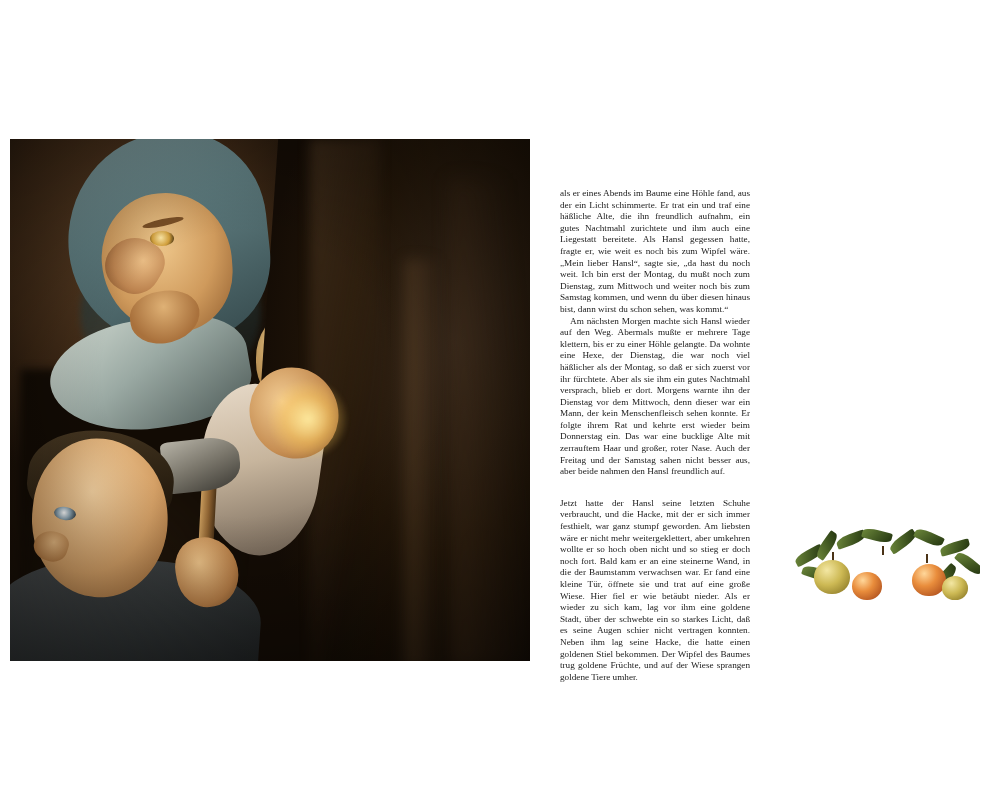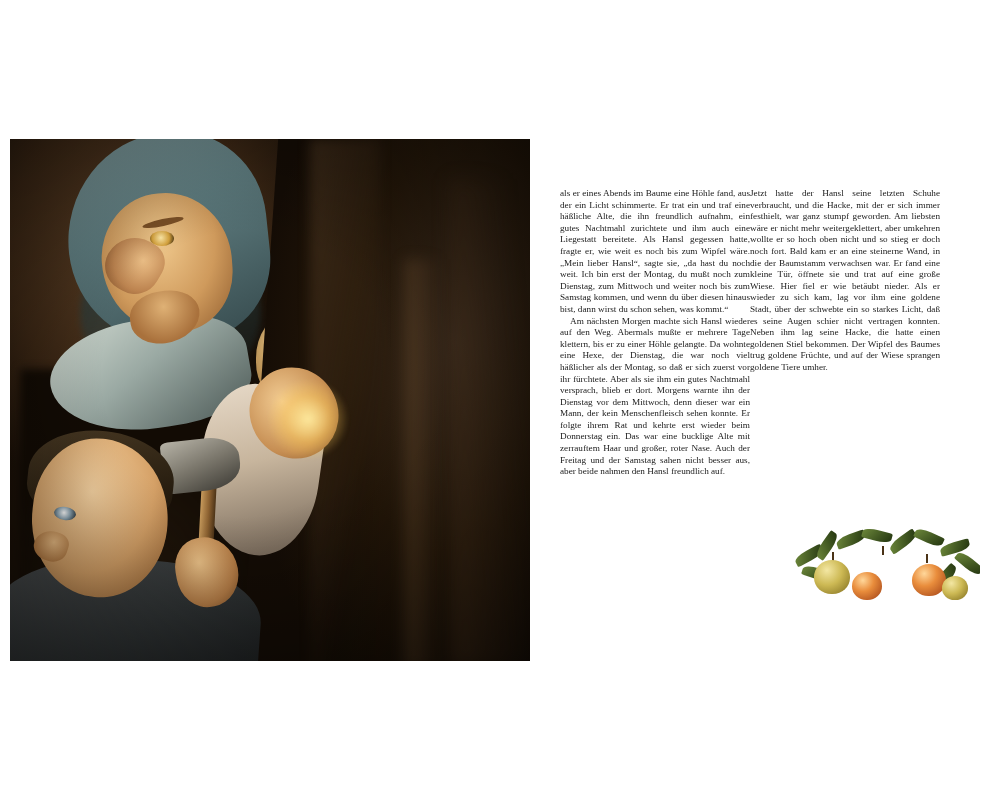--- a/index.html
+++ b/index.html
@@ -286,21 +286,23 @@
   #right-page {
     position: absolute;
     left: 560px;
     top: 188px;
     width: 420px;
     height: 460px;
   }
 
   .columns {
     display: flex;
+    gap: 20px;
     width: 400px;
+    flex-direction: column;
   }
   .col {
     width: 190px;
   }
   .col p {
     margin: 0;
     font-family: "Liberation Serif", serif;
     font-size: 9.2px;
     line-height: 11.6px;
     text-align: justify;

